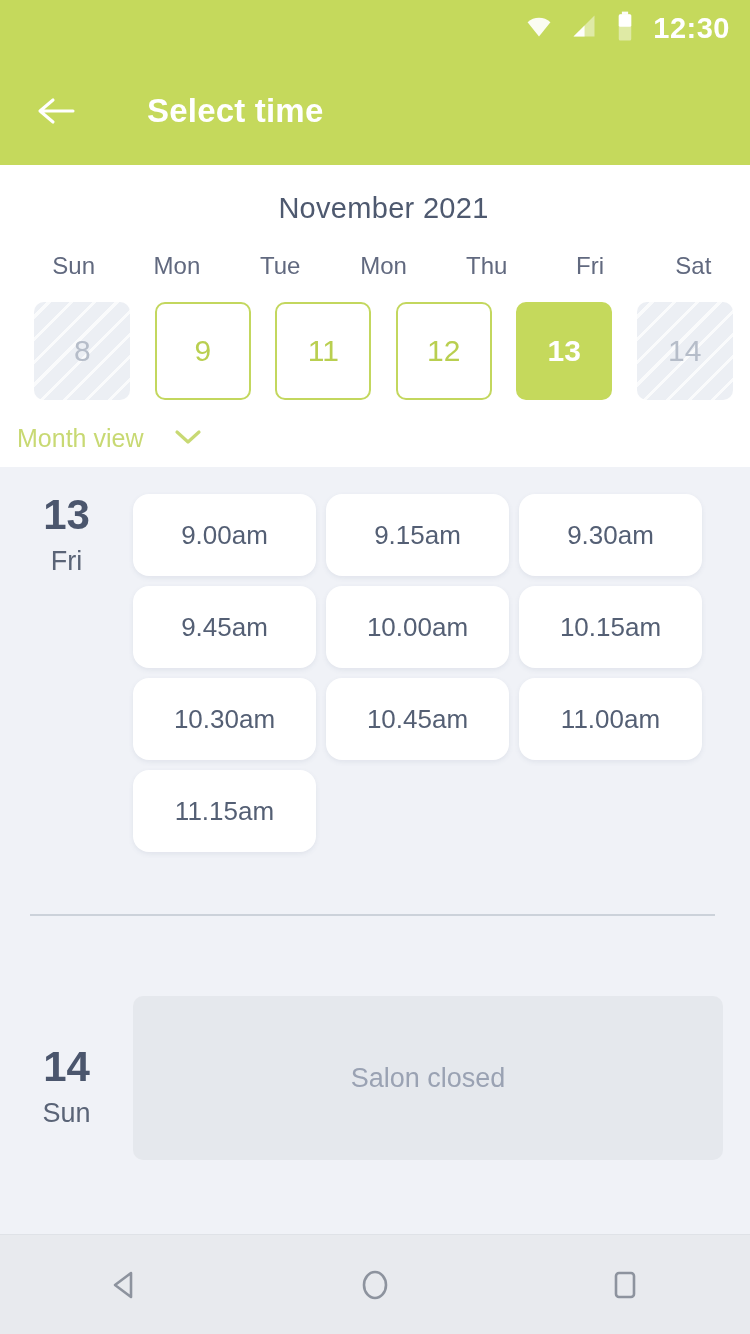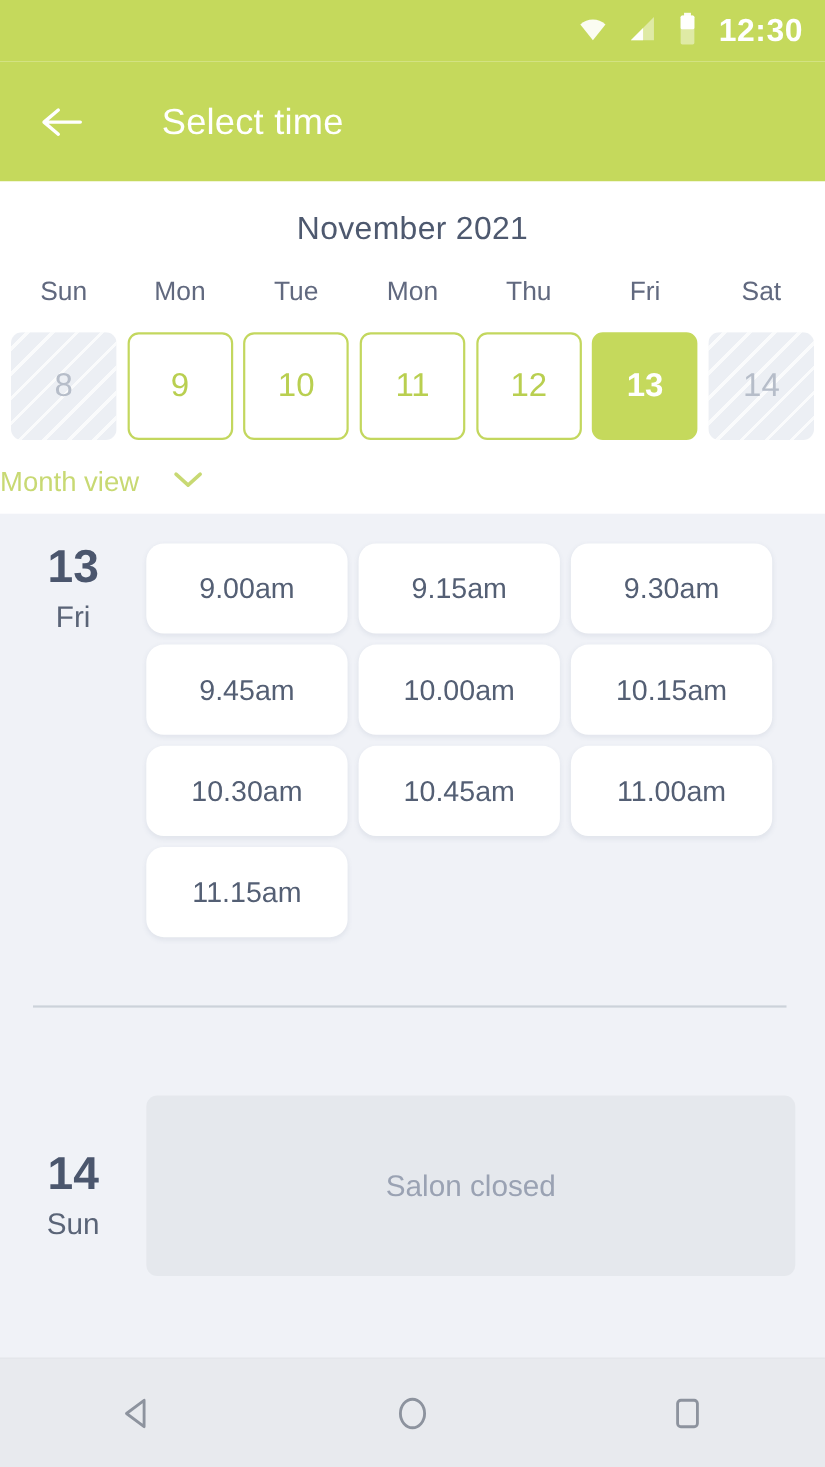--- a/index.html
+++ b/index.html
@@ -44,31 +44,32 @@
   }
   .back-btn {
     width:46px; height:46px;
     display:flex; align-items:center; justify-content:center;
     cursor:pointer;
     flex:0 0 auto;
   }
   .appbar-title {
     color:#ffffff;
     font-size:33px;
-    font-weight:normal;
+    font-weight:bold;
     margin-left:68px;
     letter-spacing:0.2px;
   }
 
   
   .calendar {
     background:#ffffff;
     flex:0 0 auto;
     padding-top:27px;
     padding-bottom:14px;
+    padding-left:17px;
   }
   .month-title {
     text-align:center;
     color:#4e596f;
     font-size:29px;
     letter-spacing:0.3px;
   }
   .dow-row {
     display:flex;
     margin-top:27px;
@@ -259,23 +260,20 @@
     </div>
 
     <div class="dates-row">
       <div class="date-cell-wrap">
         <div class="date-cell disabled">8</div>
       </div>
       <div class="date-cell-wrap">
         <div class="date-cell available">9</div>
       </div>
       <div class="date-cell-wrap">
-        <div class="date-cell available">10</div>
-      </div>
-      <div class="date-cell-wrap">
         <div class="date-cell available">11</div>
       </div>
       <div class="date-cell-wrap">
         <div class="date-cell available">12</div>
       </div>
       <div class="date-cell-wrap">
         <div class="date-cell selected">13</div>
       </div>
       <div class="date-cell-wrap">
         <div class="date-cell disabled">14</div>

